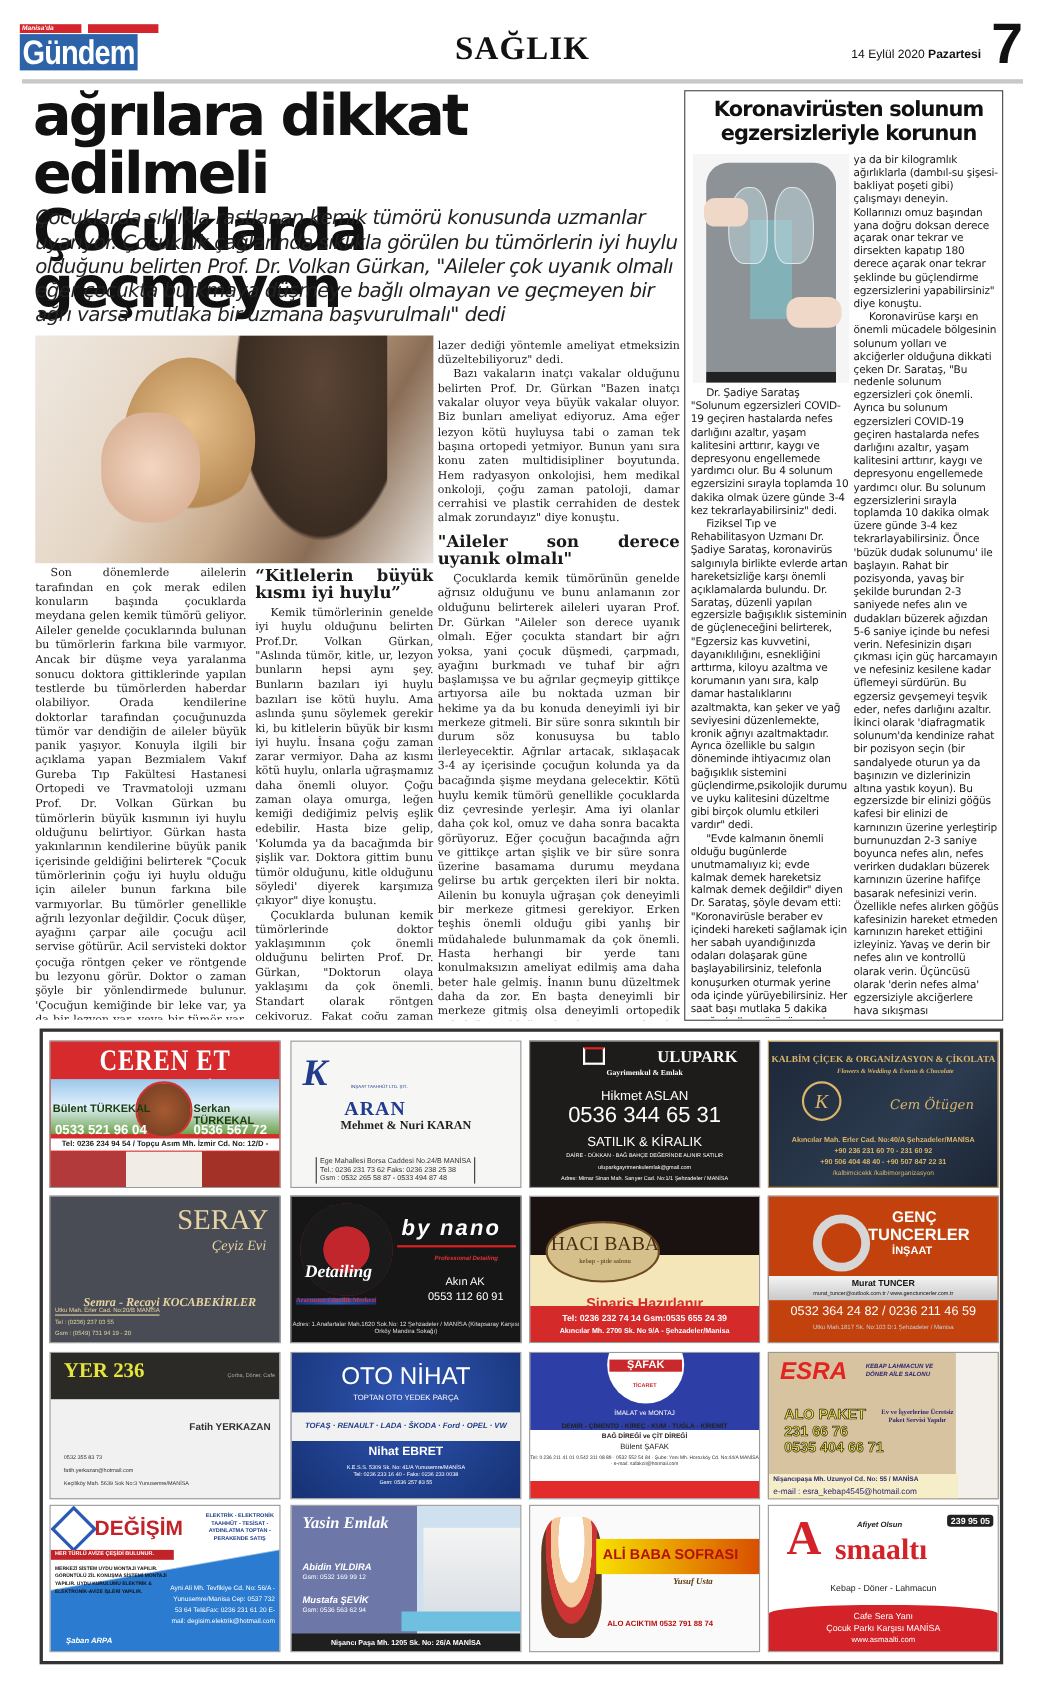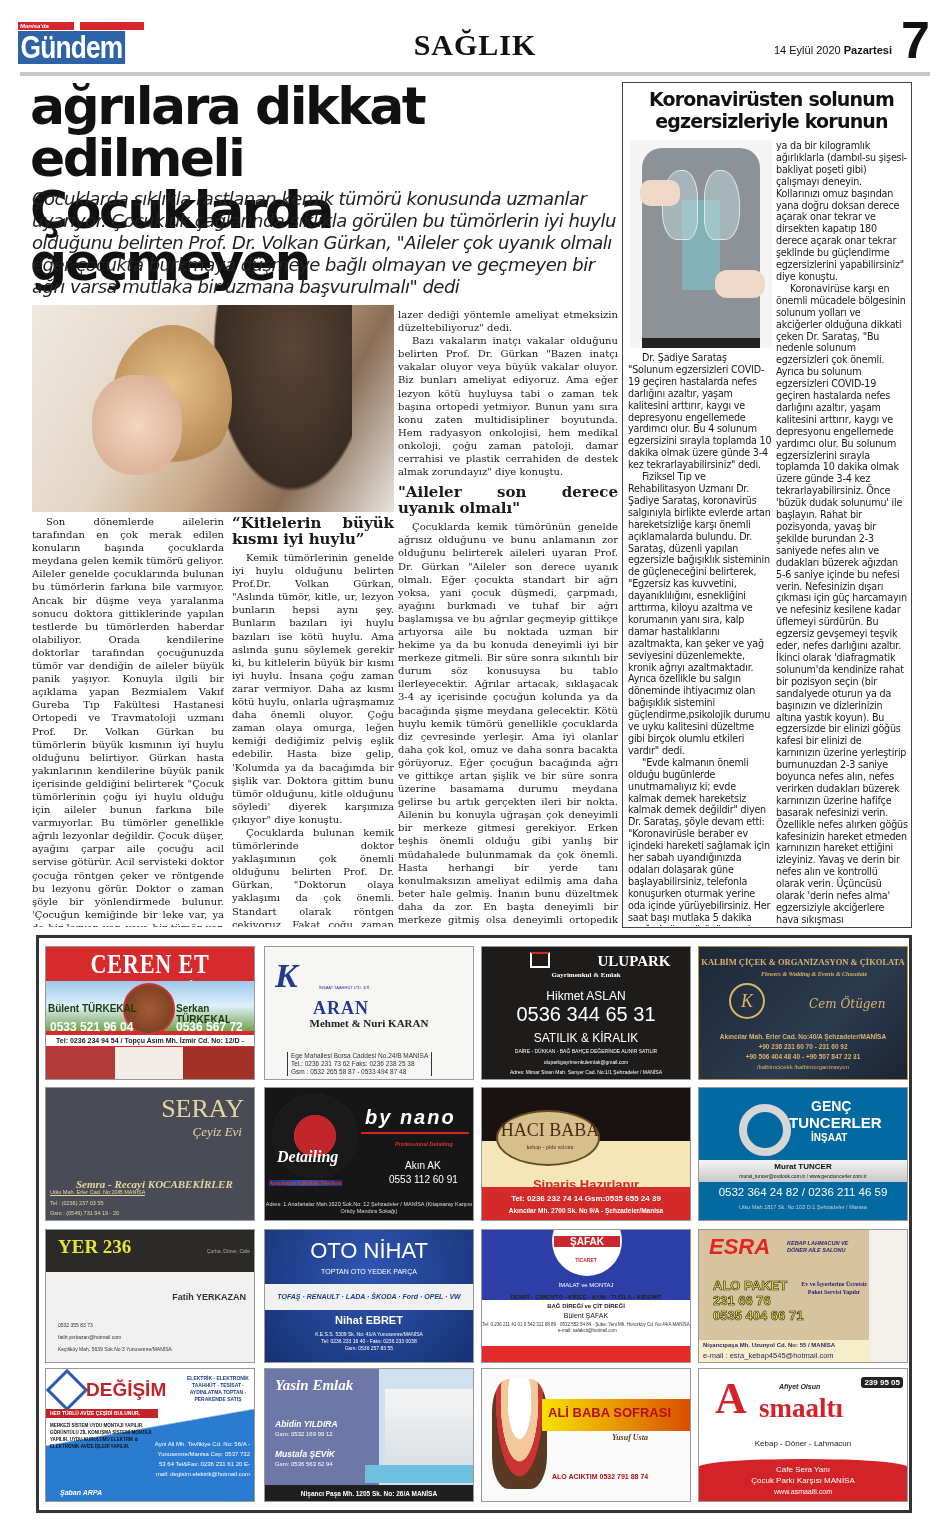--- a/index.html
+++ b/index.html
@@ -123,21 +123,21 @@
   .haci { background: linear-gradient(#1a1111 0 40%, #f4e6b8 40% 75%, #d42a2a 75%); }
   .haci .oval { left:14px; top:22px; width:104px; height:56px; border-radius:50%; background:#d5c08c; border:2px solid #6b4a22; text-align:center; }
   .haci .t { left:18px; top:32px; width:100px; text-align:center; font: 18px "Liberation Serif", serif; color:#4a2c12; }
   .haci .sub { left:18px; top:56px; width:100px; text-align:center; font: 6px "Liberation Serif", serif; color:#4a2c12; }
   .haci .slog1 { left:0; top:74px; width:100%; text-align:center; font: bold 13px "Liberation Sans", sans-serif; color:#d42a2a;margin-top:40px; }
   .haci .slog2 { left:0; top:89px; width:100%; text-align:center; font: bold 13px "Liberation Sans", sans-serif; color:#d42a2a; }
   .haci .tel { left:0; top:106px; width:100%; text-align:center; font: bold 8px "Liberation Sans", sans-serif; color:#fff; }
   .haci .a { left:0; top:119px; width:100%; text-align:center; font: bold 6.5px "Liberation Sans", sans-serif; color:#fff; }
 
   
-  .genc { background:#0369a1; color:#fff; }
+  .genc { background:#c2410c; color:#fff; }
   .genc .emb { left:40px; top:16px; width:52px; height:52px; border-radius:50%; border:8px solid #d6d6d6; }
   .genc .t1 { left:112px; top:10px; font: bold 14px "Liberation Sans", sans-serif; }
   .genc .t2 { left:90px; top:26px; font: bold 15px "Liberation Sans", sans-serif; }
   .genc .t3 { left:112px; top:44px; font: bold 10px "Liberation Sans", sans-serif; }
   .genc .band { left:0; top:72px; width:100%; height:22px; background: linear-gradient(#f4f4f4, #c9c9c9); }
   .genc .nm { left:0; top:74px; width:100%; text-align:center; font: bold 8px "Liberation Sans", sans-serif; color:#111; }
   .genc .em { left:0; top:85px; width:100%; text-align:center; font: 5px "Liberation Sans", sans-serif; color:#111; }
   .genc .ph { left:0; top:98px; width:100%; text-align:center; font: 11.5px "Liberation Sans", sans-serif; }
   .genc .a { left:0; top:116px; width:100%; text-align:center; font: 5.5px "Liberation Sans", sans-serif; color:#ccc; }
 

